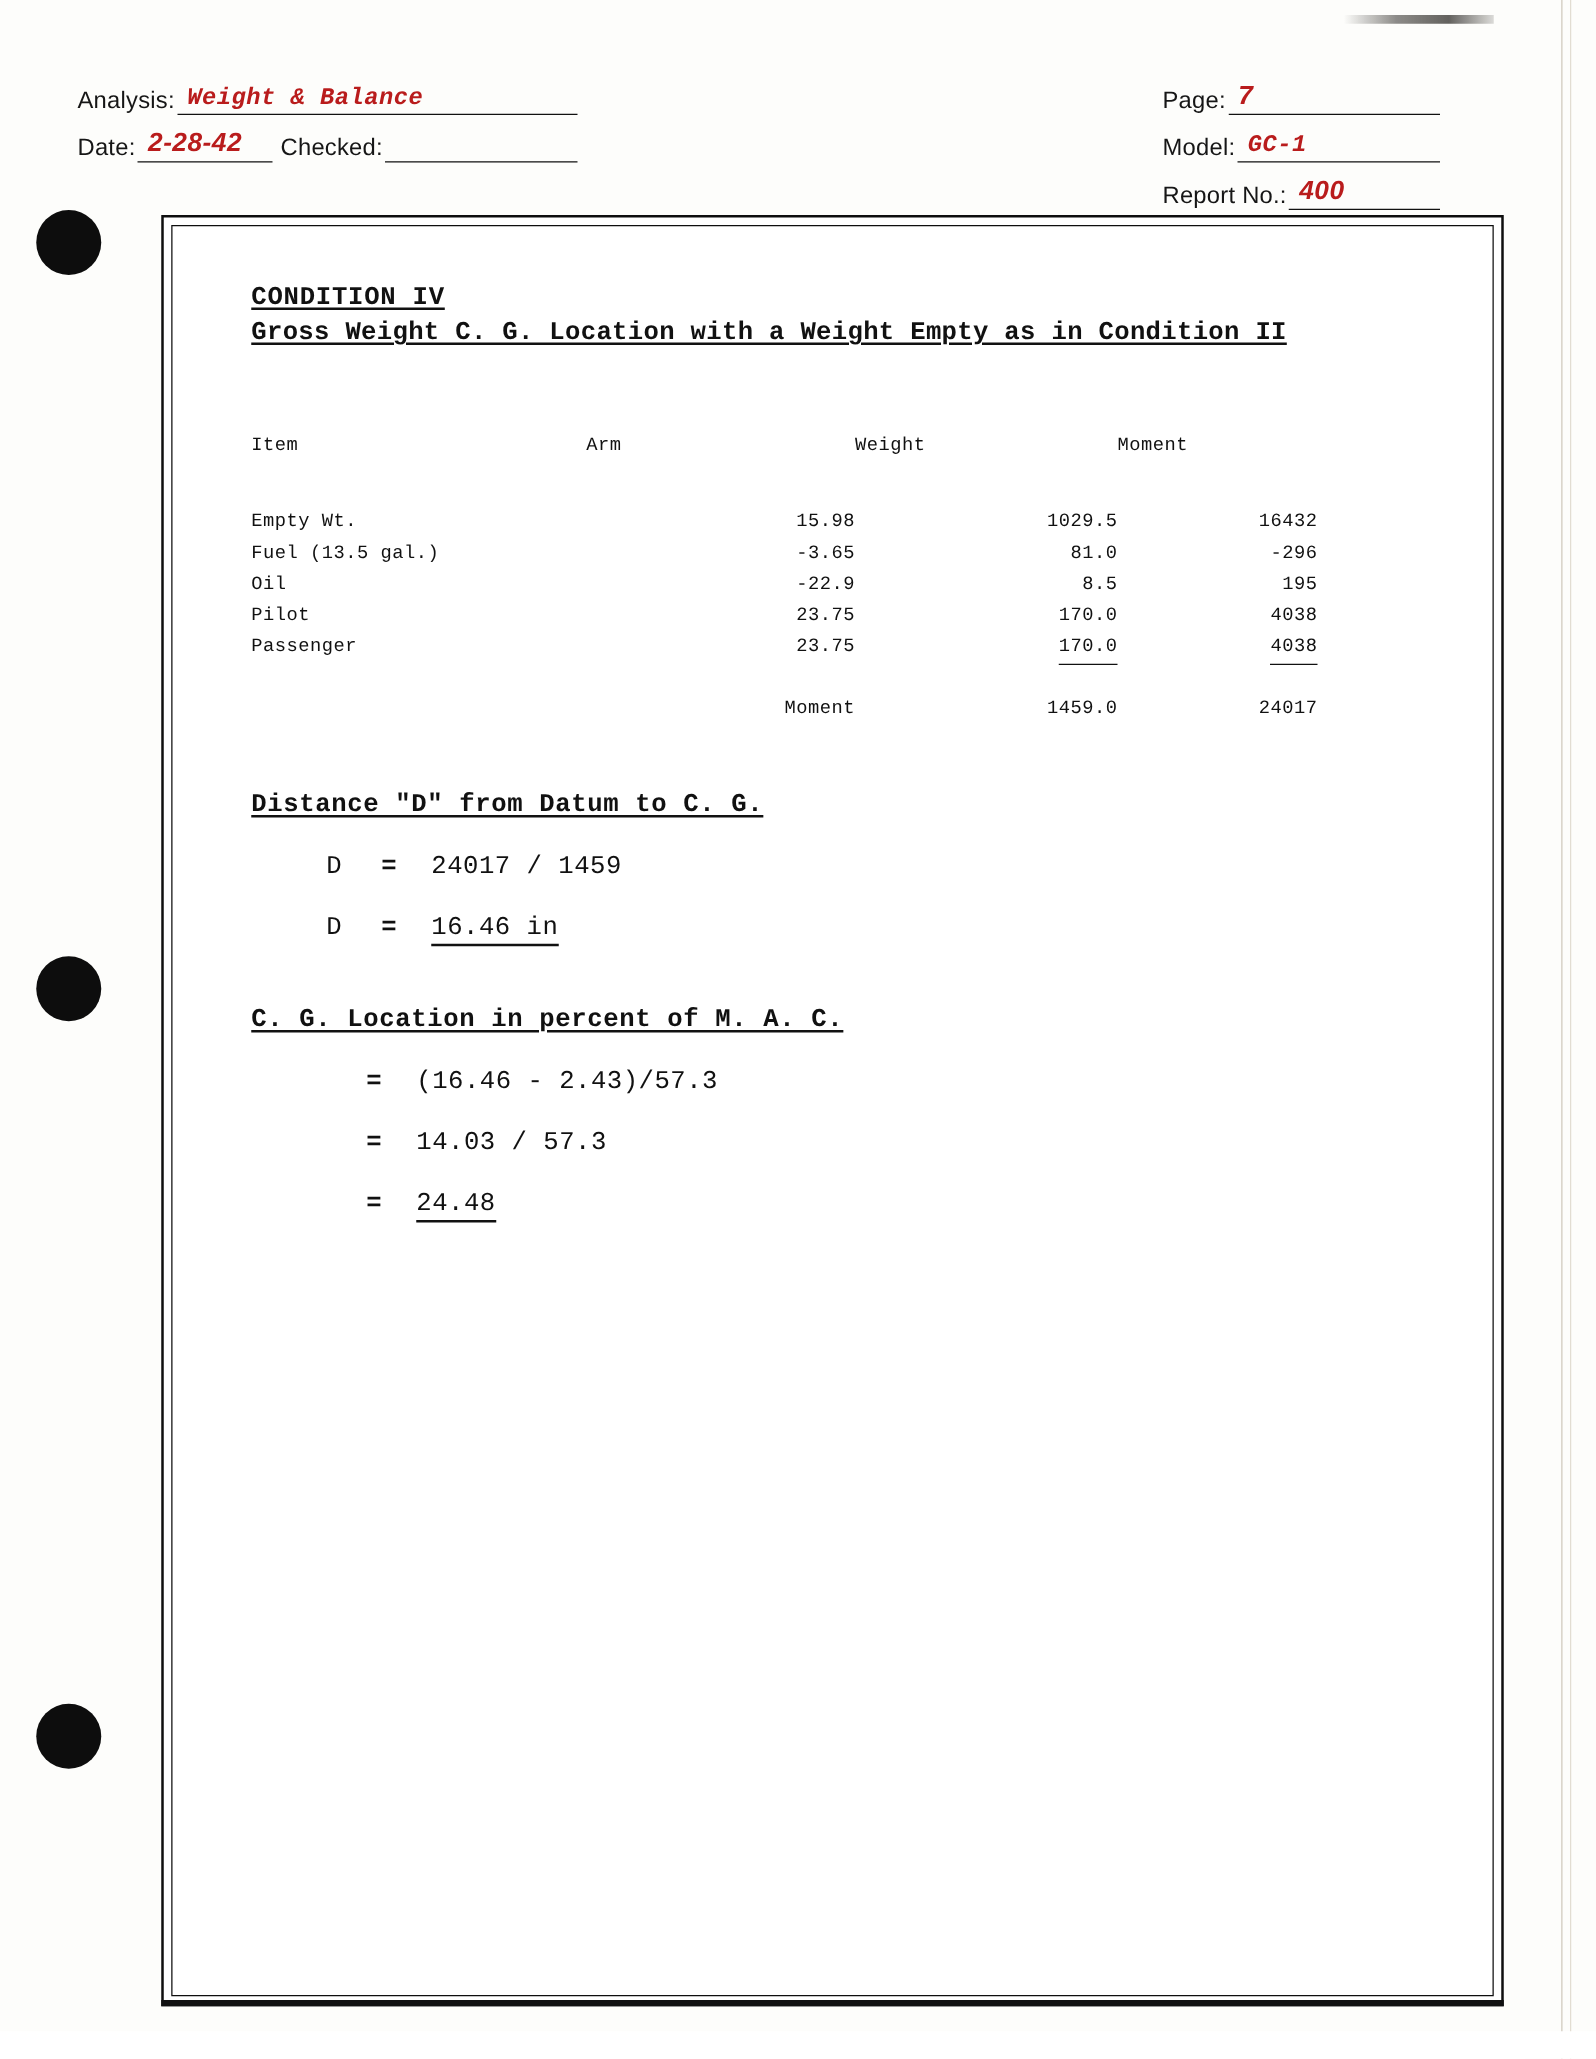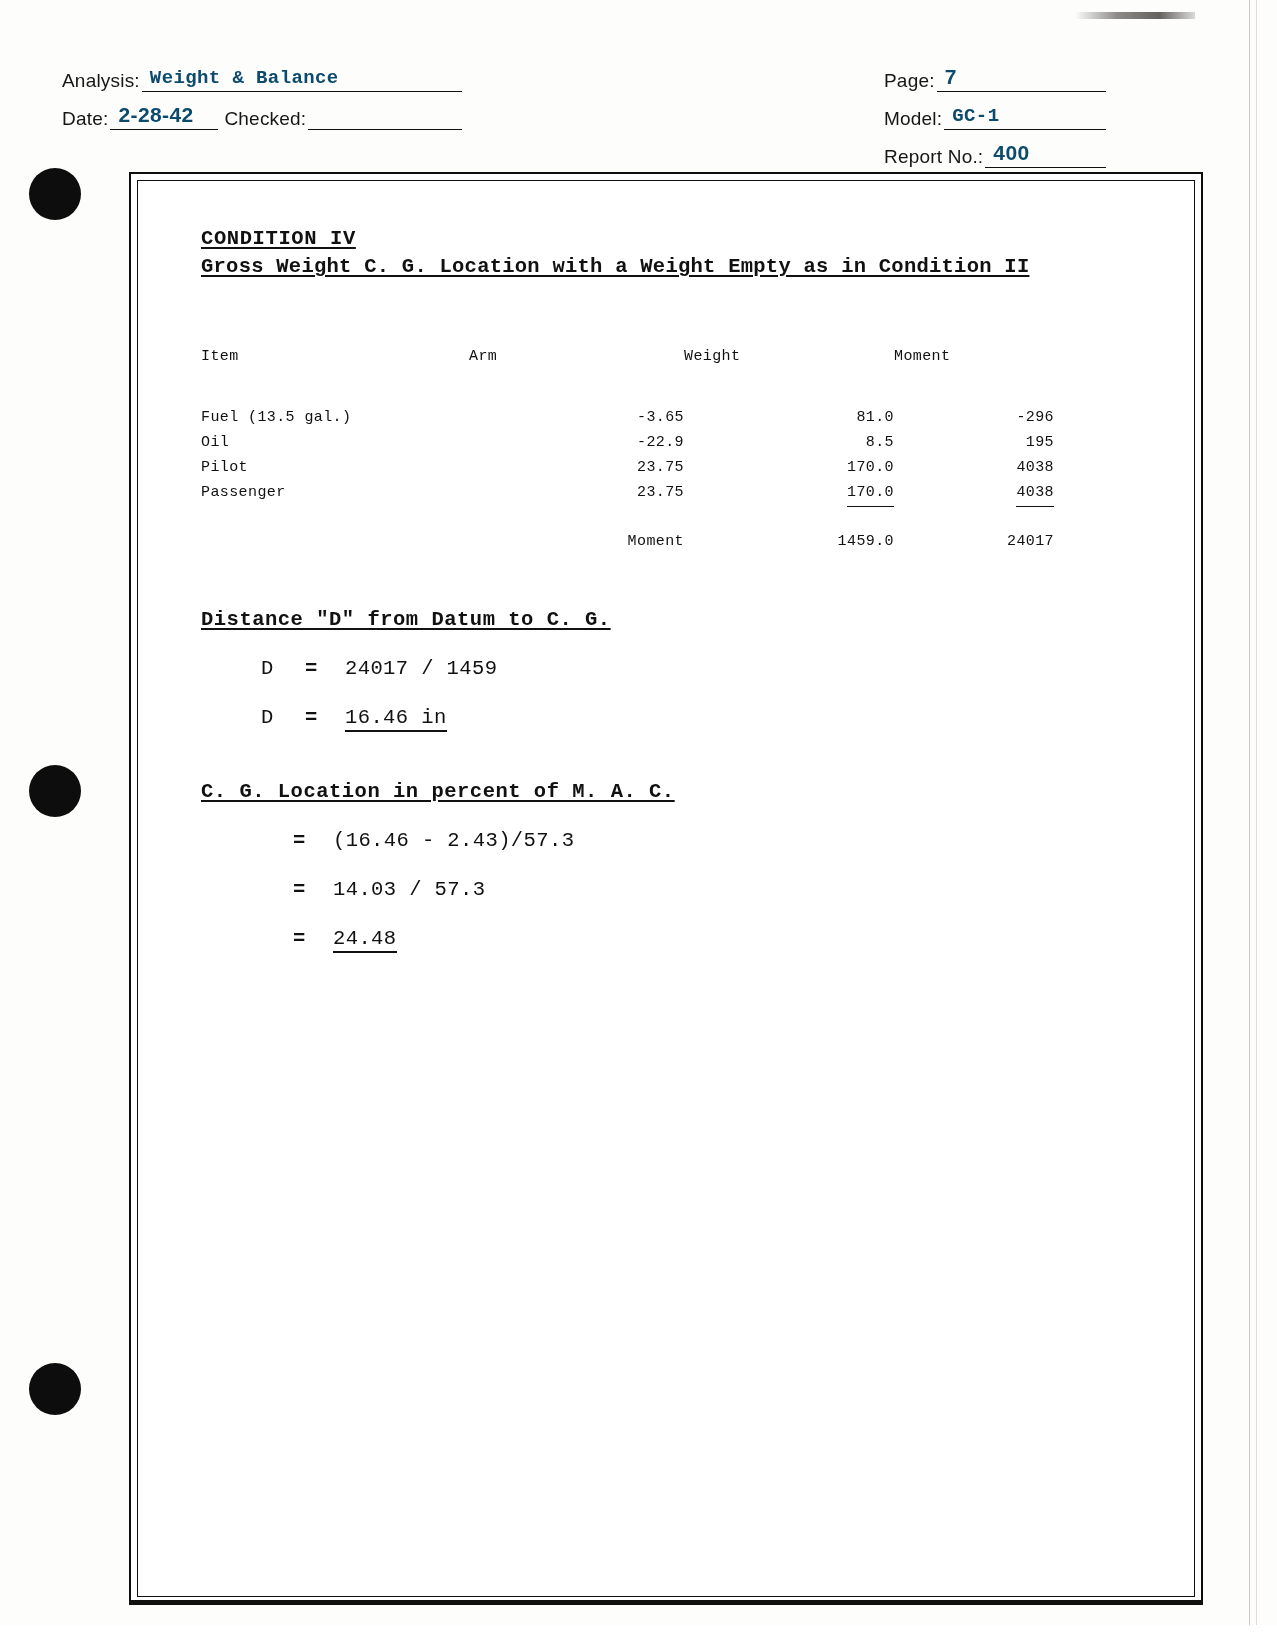--- a/index.html
+++ b/index.html
@@ -87,23 +87,24 @@
     height: 24px;
   }
   .fill.fixed-w { flex: none; }
   .typed {
     position: absolute;
     left: 8px;
     bottom: 2px;
     font-family: "Liberation Mono", monospace;
     font-size: 19px;
     font-weight: bold;
-    color: #0c4a6e;
+    color: #b91c1c;
     white-space: nowrap;
     letter-spacing: .4px;
+    font-style: italic;
   }
   .typed.hand {
     font-family: "Liberation Sans", sans-serif;
     font-weight: bold;
     font-size: 21px;
   }
   .hdr-center {
     position: absolute;
     left: 0; top: 76px;
     width: 1277px;
@@ -120,21 +121,21 @@
   .brand .big { font-size: 29px; }
   .brand-sub {
     font-family: "Liberation Sans", sans-serif;
     font-size: 21px;
     color: #111;
     margin-top: 4px;
     letter-spacing: .4px;
   }
   .hdr-right {
     position: absolute;
-    left: 884px; top: 62px;
+    left: 930px; top: 62px;
     width: 222px;
   }
   .hdr-right .hdr-line { margin-bottom: 8px; }
   .hdr-right .fill { min-width: 90px; }
   
   .frame-outer {
     position: absolute;
     left: 129px; top: 172px;
     width: 1074px;
     height: 1433px;
@@ -310,20 +311,26 @@
         <thead>
           <tr class="head-row">
             <th class="c-item">Item</th>
             <th class="c-arm">Arm</th>
             <th class="c-weight">Weight</th>
             <th class="c-moment">Moment</th>
           </tr>
         </thead>
         <tbody>
           <tr>
+            <td class="c-item">Empty Wt.</td>
+            <td class="c-arm">15.98</td>
+            <td class="c-weight">1029.5</td>
+            <td class="c-moment">16432</td>
+          </tr>
+          <tr>
             <td class="c-item">Fuel (13.5 gal.)</td>
             <td class="c-arm">-3.65</td>
             <td class="c-weight">81.0</td>
             <td class="c-moment">-296</td>
           </tr>
           <tr>
             <td class="c-item">Oil</td>
             <td class="c-arm">-22.9</td>
             <td class="c-weight">8.5</td>
             <td class="c-moment">195</td>

